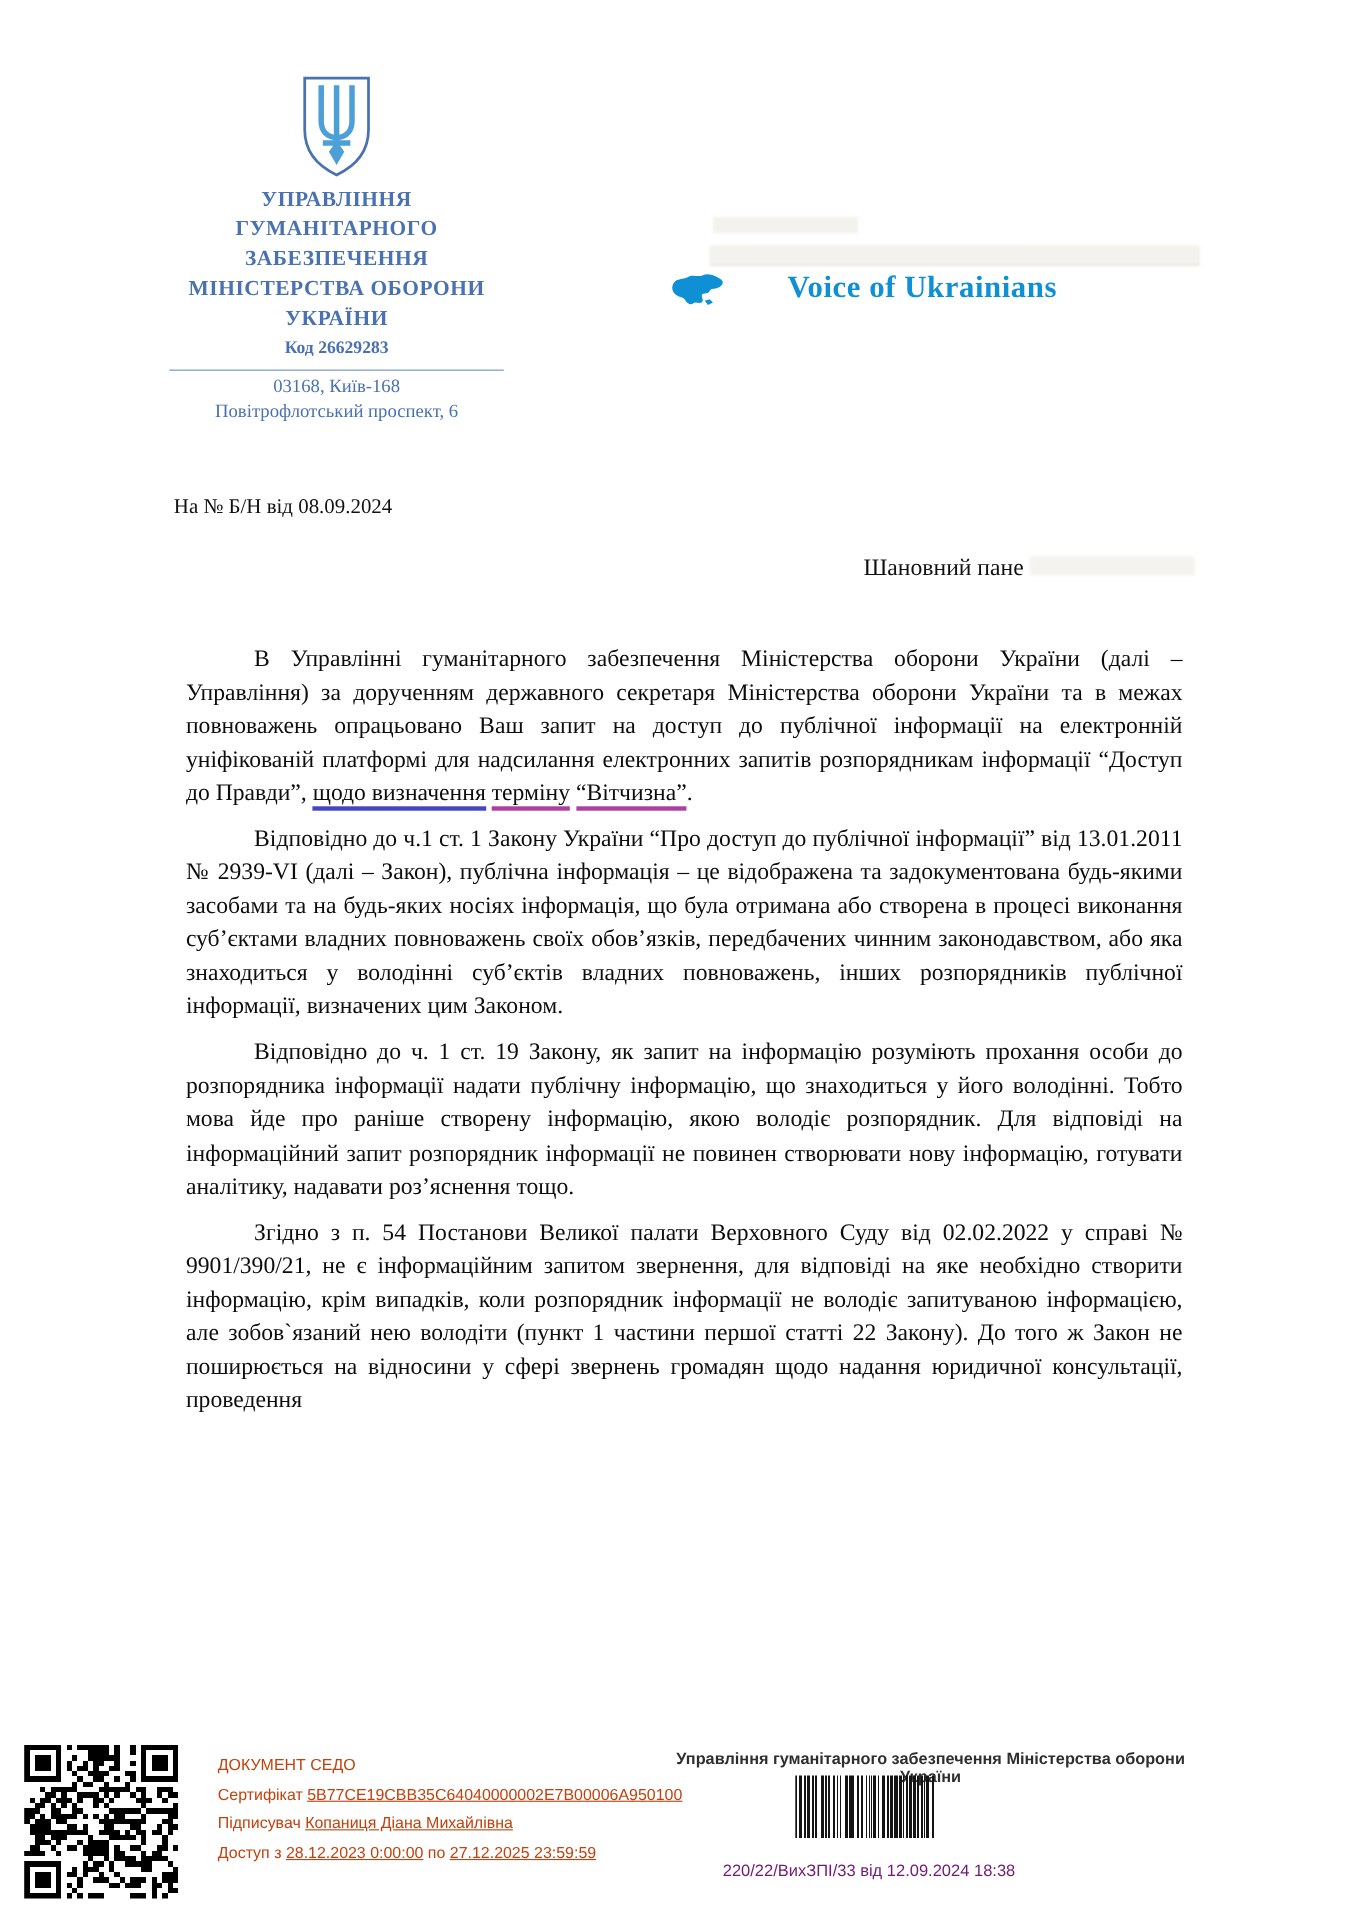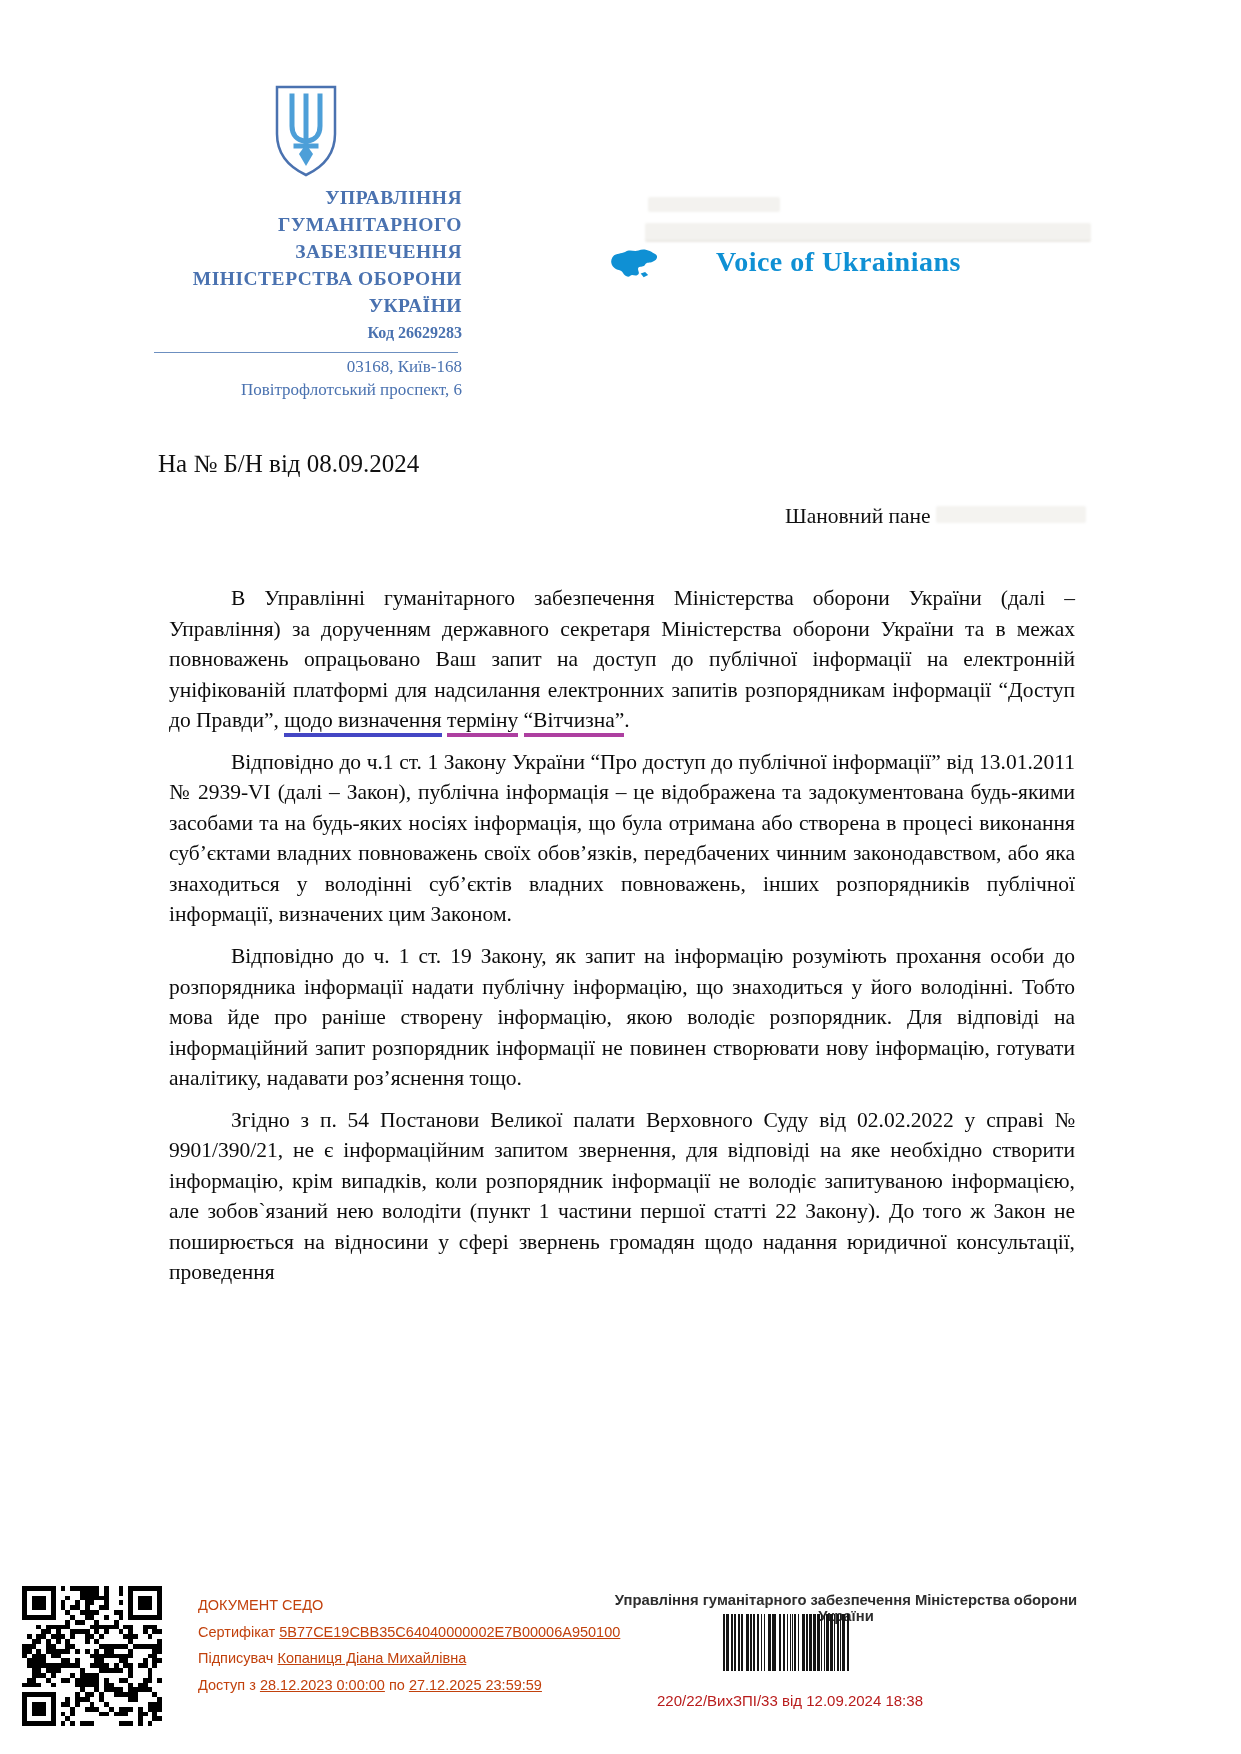--- a/index.html
+++ b/index.html
@@ -6,22 +6,22 @@
   .page{
     position:relative;
     width:1241px;height:1754px;
     margin:0 auto;
     background:#ffffff;
     font-family:"Liberation Serif", serif;
     overflow:hidden;
   }
   
   .letterhead{
-    position:absolute;left:150px;top:84px;width:312px;
-    text-align:right;color:#4a72b0;
+    position:absolute;left:150px;top:68px;width:312px;
+    text-align:center;color:#4a72b0;
   }
   .emblem{display:block;margin:0 auto 6px auto;width:66px;height:94px;}
   .org-line{
     font-weight:bold;font-size:19.5px;line-height:27px;letter-spacing:.5px;
   }
   .org-code{font-weight:bold;font-size:16px;line-height:26px;margin-top:1px;}
   .lh-divider{border:none;border-top:1.6px solid #6c8fc0;margin:6px 4px 2px 4px;}
   .addr-line{font-size:17px;line-height:23px;color:#4a72b0;}
   
   .redacted{
@@ -31,21 +31,21 @@
   .voice-logo{
     position:absolute;left:608px;top:244px;display:flex;align-items:center;gap:48px;
   }
   .voice-logo svg{width:52px;height:36px;margin-right:8px;}
   .voice-text{
     font-family:"Liberation Serif",serif;font-weight:bold;
     font-size:28px;color:#0f90d4;letter-spacing:.5px;
   }
   
   .ref-line{
-    position:absolute;left:158px;top:450px;font-size:25px;color:#111;
+    position:absolute;left:158px;top:450px;font-size:19px;color:#111;
   }
   .salutation{
     position:absolute;left:158px;top:504px;width:928px;text-align:right;
     font-size:21.5px;color:#111;
   }
   .salutation .redacted-name{
     display:inline-block;width:150px;height:17px;background:#f4f3f0;
     border-radius:2px;filter:blur(1.3px);vertical-align:baseline;
   }
   
@@ -66,21 +66,21 @@
   }
   .sedo .val{text-decoration:underline;}
   .footer-right-org{
     position:absolute;left:598px;top:1592px;width:496px;text-align:center;
     font-family:"Liberation Sans",sans-serif;font-weight:bold;
     font-size:14.8px;color:#2e2e2e;
   }
   .barcode{position:absolute;left:723px;top:1614px;width:128px;height:57px;}
   .doc-number{
     position:absolute;left:640px;top:1692px;width:300px;text-align:center;
-    font-family:"Liberation Sans",sans-serif;font-size:15px;color:#b91c1c;
+    font-family:"Liberation Sans",sans-serif;font-size:15px;color:#701a75;
   }
 </style>
 </head>
 <body>
 
 <div class="page">
 
   <div class="letterhead">
     <svg class="emblem" viewBox="0 0 66 94">
       <path d="M4,3 H62 V50 C62,72 48,84 33,91 C18,84 4,72 4,50 Z" fill="#ffffff" stroke="#4a72b0" stroke-width="2.5"></path>

